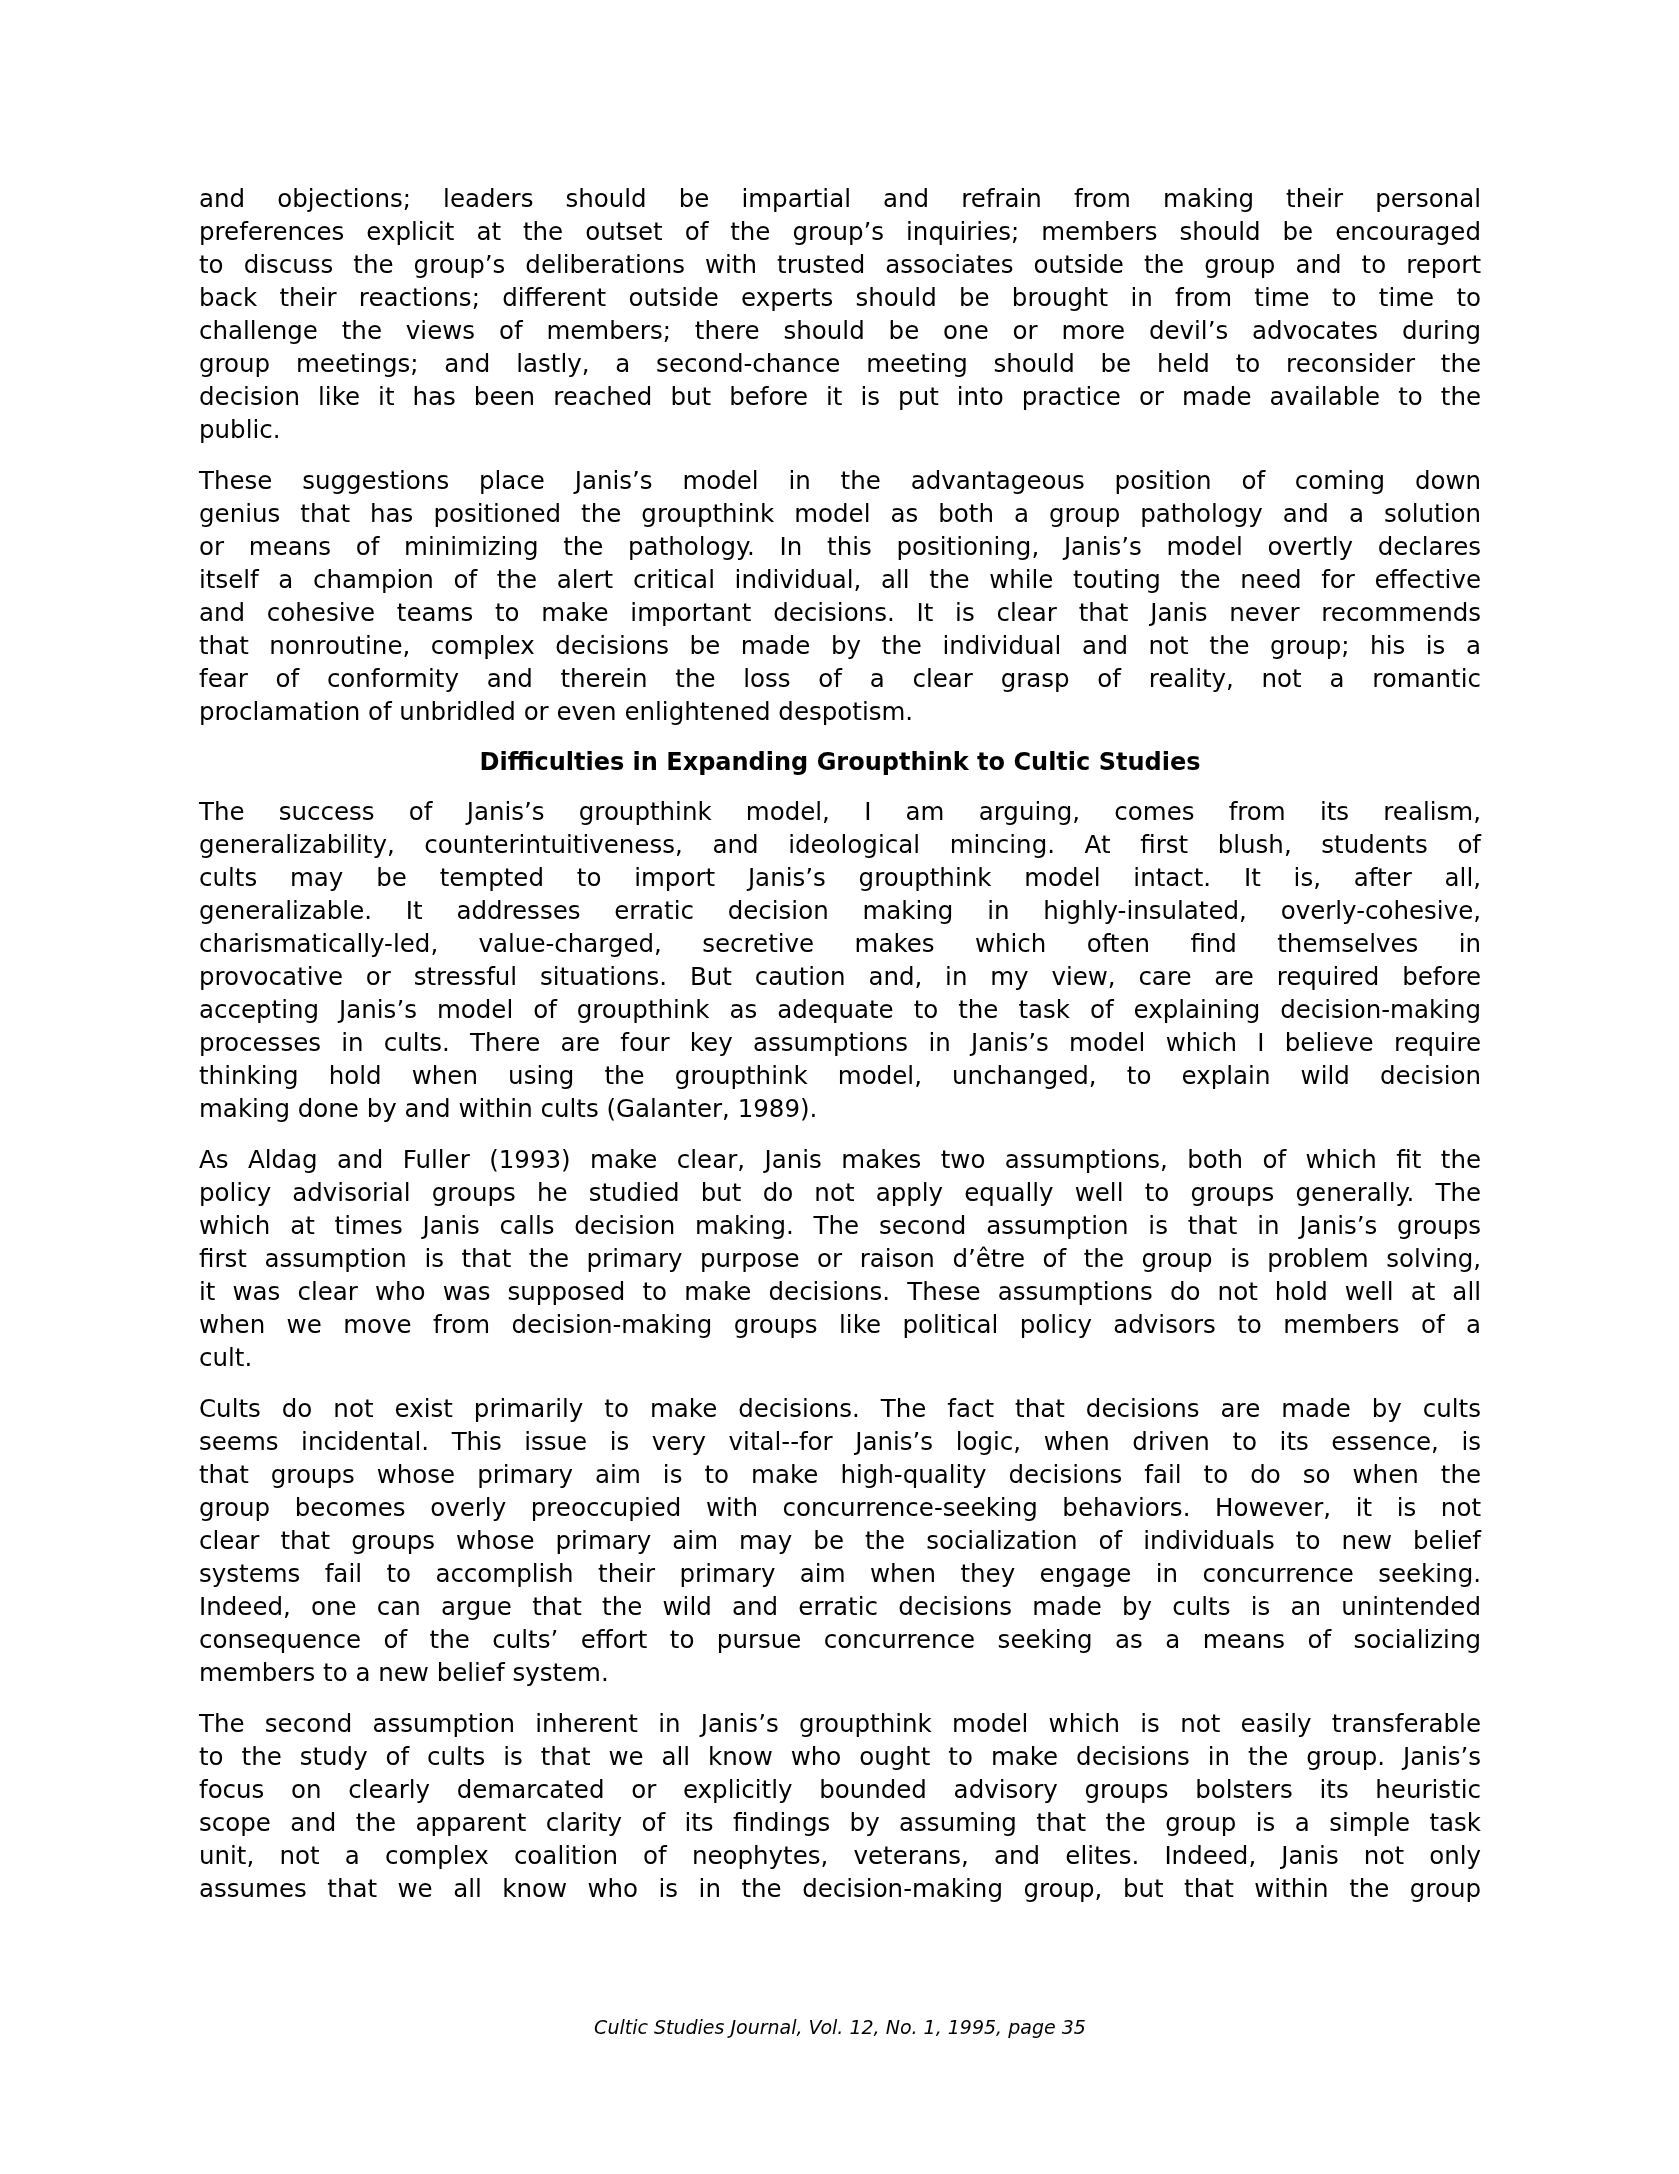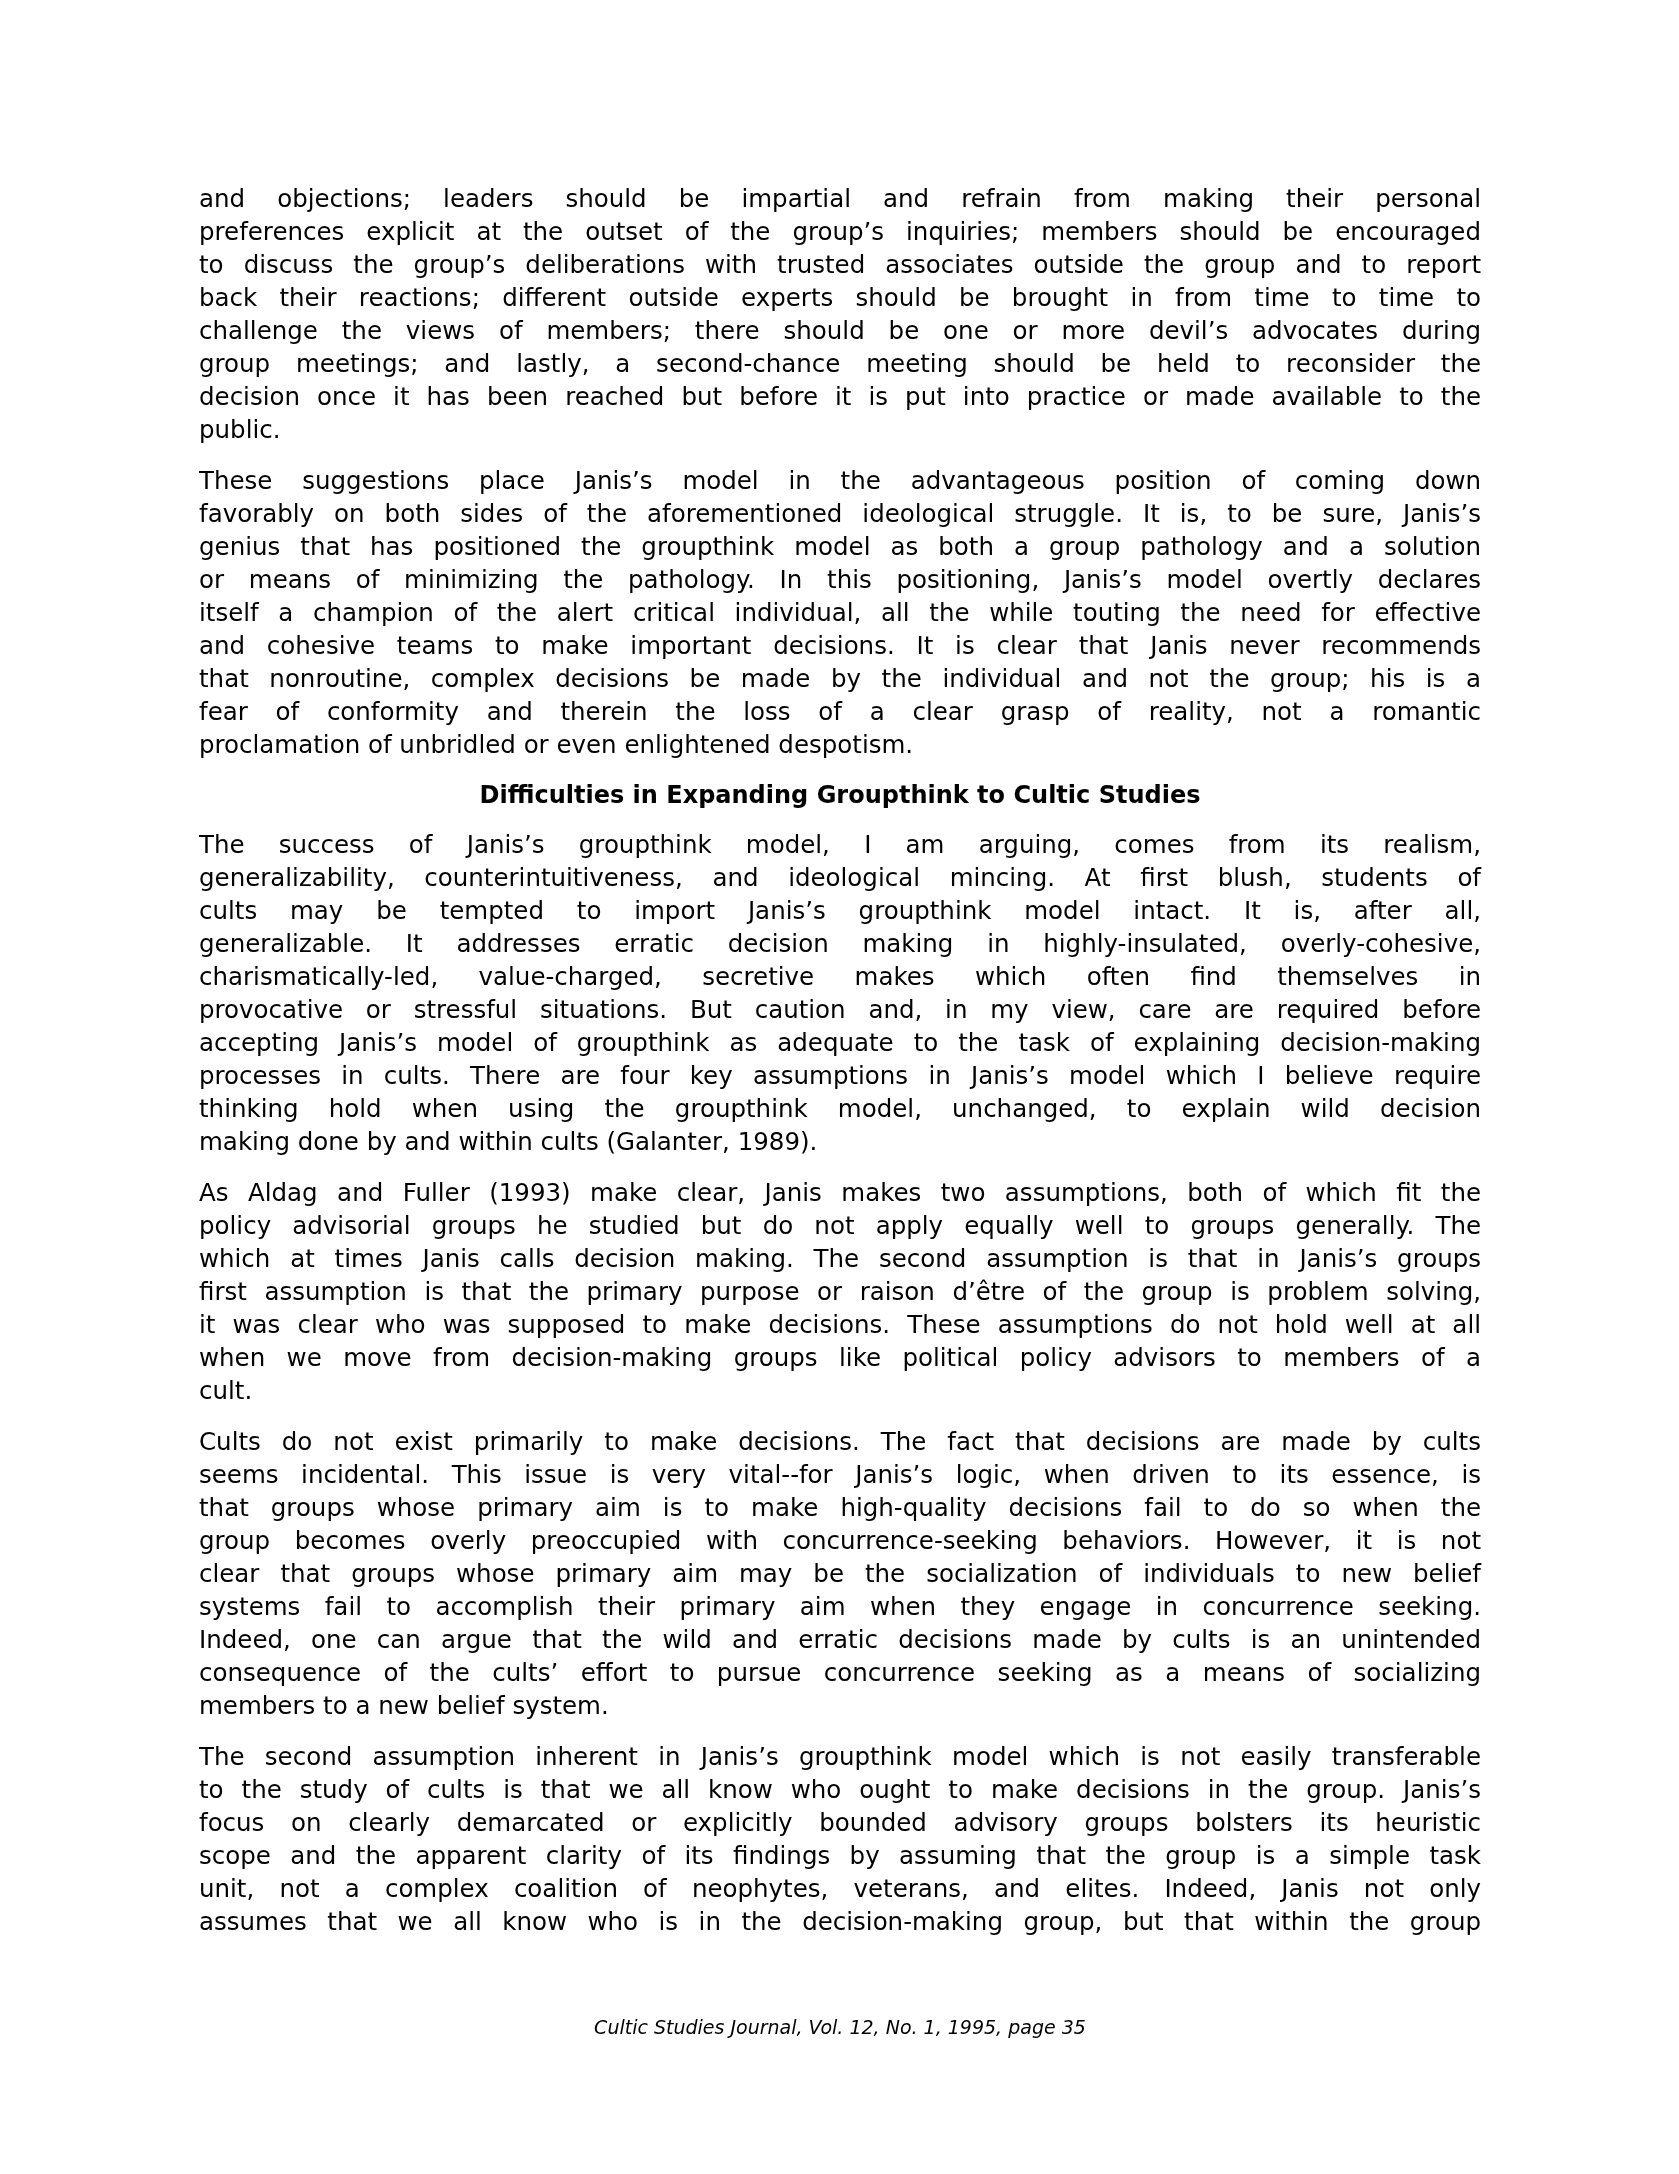--- a/index.html
+++ b/index.html
@@ -61,27 +61,26 @@
 
 <div class="page">
 
   <p class="para">
     <span class="line">and objections; leaders should be impartial and refrain from making their personal</span>
     <span class="line">preferences explicit at the outset of the group’s inquiries; members should be encouraged</span>
     <span class="line">to discuss the group’s deliberations with trusted associates outside the group and to report</span>
     <span class="line">back their reactions; different outside experts should be brought in from time to time to</span>
     <span class="line">challenge the views of members; there should be one or more devil’s advocates during</span>
     <span class="line">group meetings; and lastly, a second-chance meeting should be held to reconsider the</span>
-    <span class="line">decision once it has been reached but before it is put into practice or made available to the</span>
+    <span class="line">decision like it has been reached but before it is put into practice or made available to the</span>
     <span class="line last">public.</span>
   </p>
 
   <p class="para">
     <span class="line">These suggestions place Janis’s model in the advantageous position of coming down</span>
-    <span class="line">favorably on both sides of the aforementioned ideological struggle. It is, to be sure, Janis’s</span>
     <span class="line">genius that has positioned the groupthink model as both a group pathology and a solution</span>
     <span class="line">or means of minimizing the pathology. In this positioning, Janis’s model overtly declares</span>
     <span class="line">itself a champion of the alert critical individual, all the while touting the need for effective</span>
     <span class="line">and cohesive teams to make important decisions. It is clear that Janis never recommends</span>
     <span class="line">that nonroutine, complex decisions be made by the individual and not the group; his is a</span>
     <span class="line">fear of conformity and therein the loss of a clear grasp of reality, not a romantic</span>
     <span class="line last">proclamation of unbridled or even enlightened despotism.</span>
   </p>
 
   <h2 class="heading">Difficulties in Expanding Groupthink to Cultic Studies</h2>

